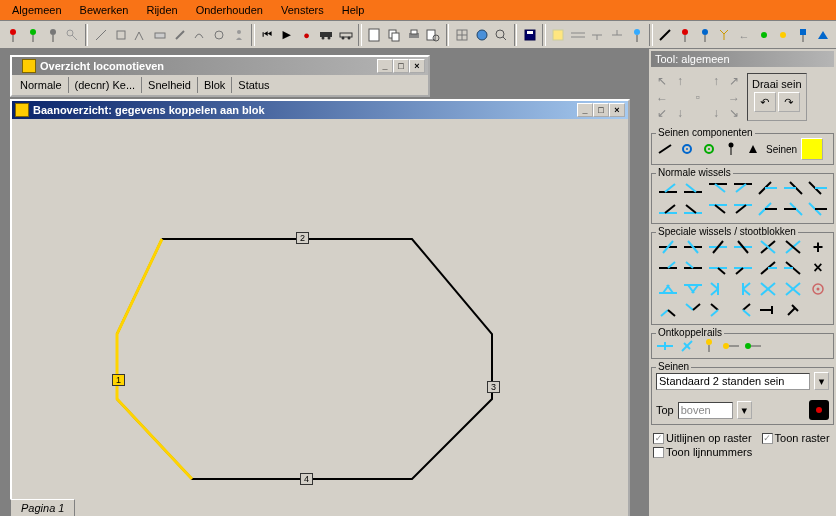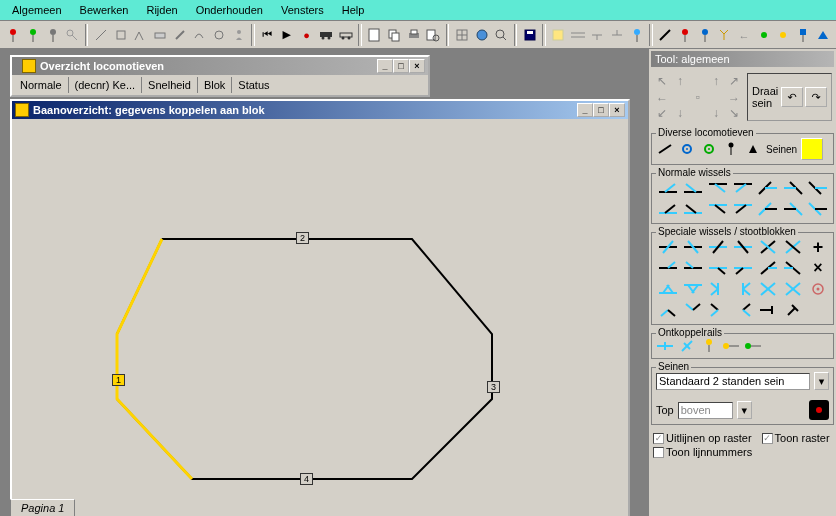--- a/index.html
+++ b/index.html
@@ -1,17 +1,17 @@
 <!DOCTYPE html>
 <html><head>
 <meta charset="utf-8">
 <style>
 * { box-sizing: border-box; margin: 0; padding: 0; font-family: Tahoma, sans-serif; font-size: 11px; }
 body { background: #d4d0c8; width: 836px; height: 516px; overflow: hidden; }
-.menubar { background: #5eead4; padding: 2px 4px; display: flex; gap: 2px; border-bottom: 1px solid #808080; }
+.menubar { background: #f97316; padding: 2px 4px; display: flex; gap: 2px; border-bottom: 1px solid #808080; }
 .menubar span { padding: 2px 8px; cursor: default; }
 .toolbar { background: #d4d0c8; padding: 2px 4px; display: flex; align-items: center; gap: 1px; border-bottom: 1px solid #808080; height: 28px; }
 .tb-btn { width: 22px; height: 22px; display: flex; align-items: center; justify-content: center; border: 1px solid transparent; }
 .tb-sep { width: 4px; height: 22px; border-left: 1px solid #808080; border-right: 1px solid #fff; margin: 0 2px; }
 .workspace { display: flex; height: calc(100% - 44px); }
 .main-area { flex: 1; position: relative; background: #808080; padding: 6px; }
 .win { position: absolute; background: #d4d0c8; border: 2px outset #fff; }
 .titlebar { display: flex; align-items: center; padding: 2px 3px; color: #fff; font-weight: bold; }
 .tb-inactive { background: linear-gradient(to right, #808080, #b5b5b5); padding-left: 10px; }
 .tb-active { background: linear-gradient(to right, #0a246a, #a6caf0); justify-content: flex-end; }
@@ -23,21 +23,21 @@
 .loco-cols span { padding: 2px 6px; border-right: 1px solid #808080; }
 .win-baan { left: 10px; top: 50px; width: 620px; height: 420px; }
 .canvas { background: #d4d0c8; width: 100%; height: calc(100% - 20px); position: relative; }
 .tab-bottom { position: absolute; bottom: 4px; left: 10px; background: #d4d0c8; border: 1px solid #808080; border-top: 1px solid #fff; padding: 2px 10px; font-style: italic; }
 .side-panel { width: 188px; background: #d4d0c8; border-left: 1px solid #808080; padding: 2px; display: flex; flex-direction: column; gap: 2px; }
 .panel-title { background: linear-gradient(to right, #808080, #b5b5b5); color: #fff; font-weight: normal; padding: 2px 4px; }
 .fs { border: 1px solid #808080; padding: 2px; position: relative; margin-top: 6px; }
 .fs-label { position: absolute; top: -7px; left: 4px; background: #d4d0c8; padding: 0 2px; font-size: 10px; }
 .arrow-grid { display: grid; grid-template-columns: repeat(5, 18px); gap: 0; }
 .arrow-grid div { width: 18px; height: 16px; display: flex; align-items: center; justify-content: center; color: #888; font-size: 12px; }
-.draai-box { border: 1px inset #999; padding: 4px; display: flex; flex-direction: row; align-items: center; gap: 2px; }
+.draai-box { border: 1px inset #999; padding: 4px; display: flex; flex-direction: column; align-items: center; gap: 2px; }
 .draai-btns { display: flex; gap: 2px; }
 .draai-btns div { width: 22px; height: 20px; border: 1px outset #fff; background: #d4d0c8; display: flex; align-items: center; justify-content: center; }
 .comp-row { display: flex; gap: 4px; align-items: center; padding: 2px; }
 .comp-item { width: 18px; height: 16px; display: flex; align-items: center; justify-content: center; }
 .yellow-sq { width: 22px; height: 22px; background: #ffff00; border: 1px outset #fff; }
 .sw-grid { display: grid; grid-template-columns: repeat(7, 24px); gap: 1px; padding: 2px; }
 .sw-cell { width: 24px; height: 20px; display: flex; align-items: center; justify-content: center; position: relative; }
 .combo { display: flex; align-items: center; gap: 4px; padding: 2px; }
 .combo select, .combo-input { flex: 1; background: #fff; border: 1px inset #999; padding: 1px 2px; font-size: 11px; height: 17px; }
 .combo-input.disabled { color: #888; }
@@ -345,21 +345,21 @@
       <div class="draai-box">
         <span>Draai sein</span>
         <div class="draai-btns">
           <div>↶</div>
           <div>↷</div>
         </div>
       </div>
     </div>
 
     <div class="fs">
-      <div class="fs-label">Diverse locomotieven</div>
+      <div class="fs-label">Seinen componenten</div>
       <div class="comp-row">
         <div class="comp-item">
             <svg width="16" height="12">
               <line x1="2" y1="10" x2="14" y2="2" stroke="#000" stroke-width="2"></line>
             </svg>
           </div>
         <div class="comp-item">
             <svg width="12" height="12">
               <circle cx="6" cy="6" r="4" fill="none" stroke="#06c" stroke-width="2"></circle>
               <circle cx="6" cy="6" r="1" fill="#06c"></circle>

